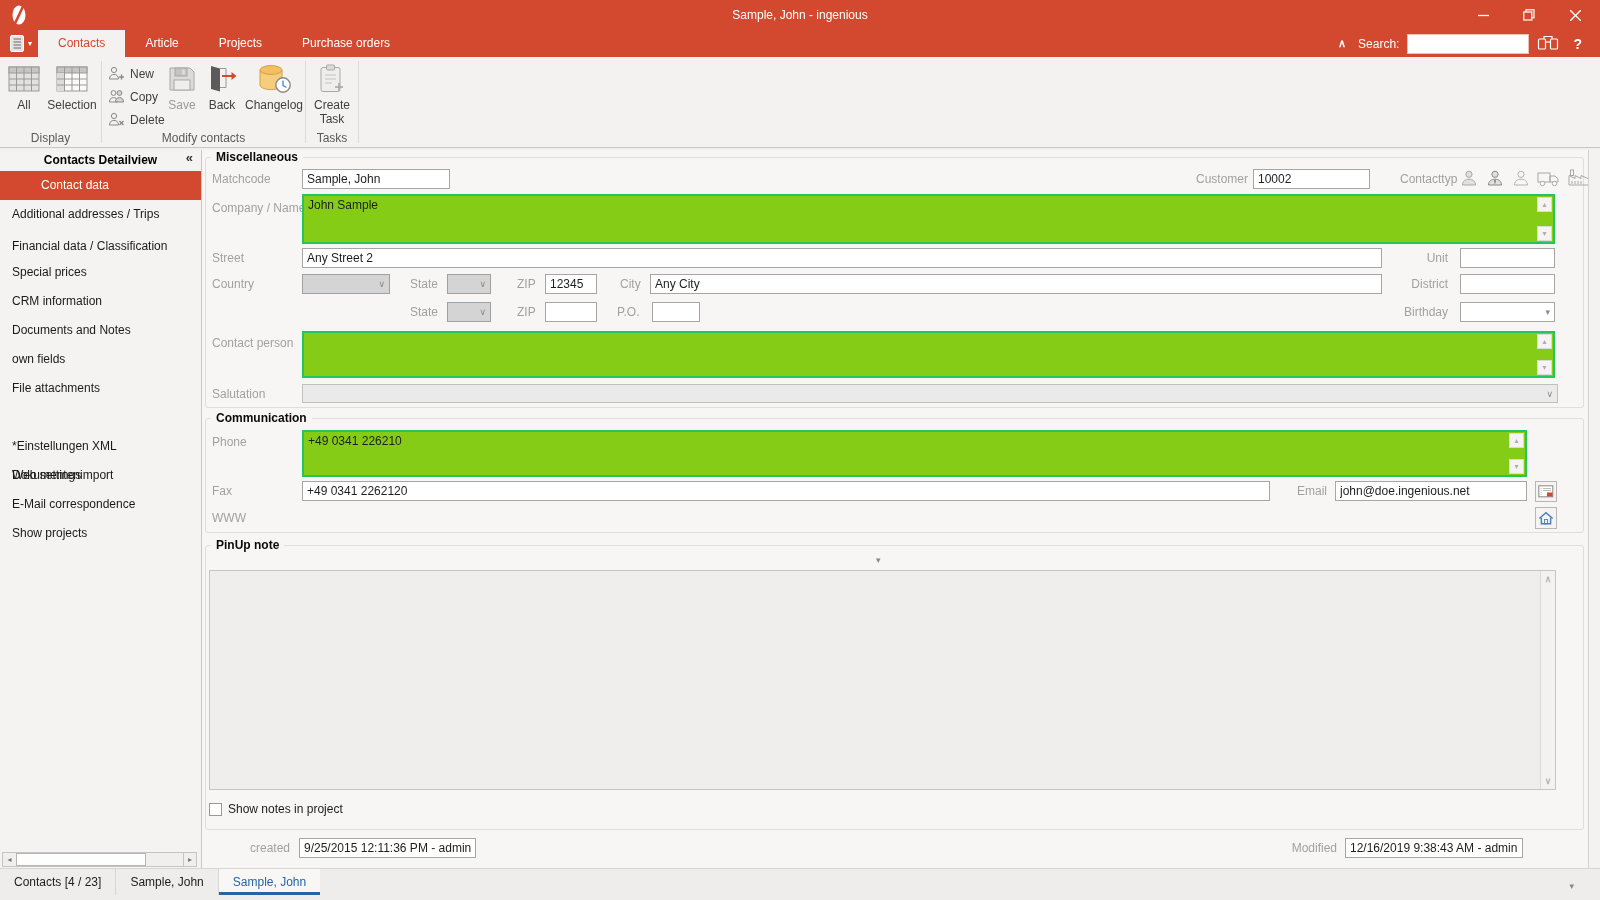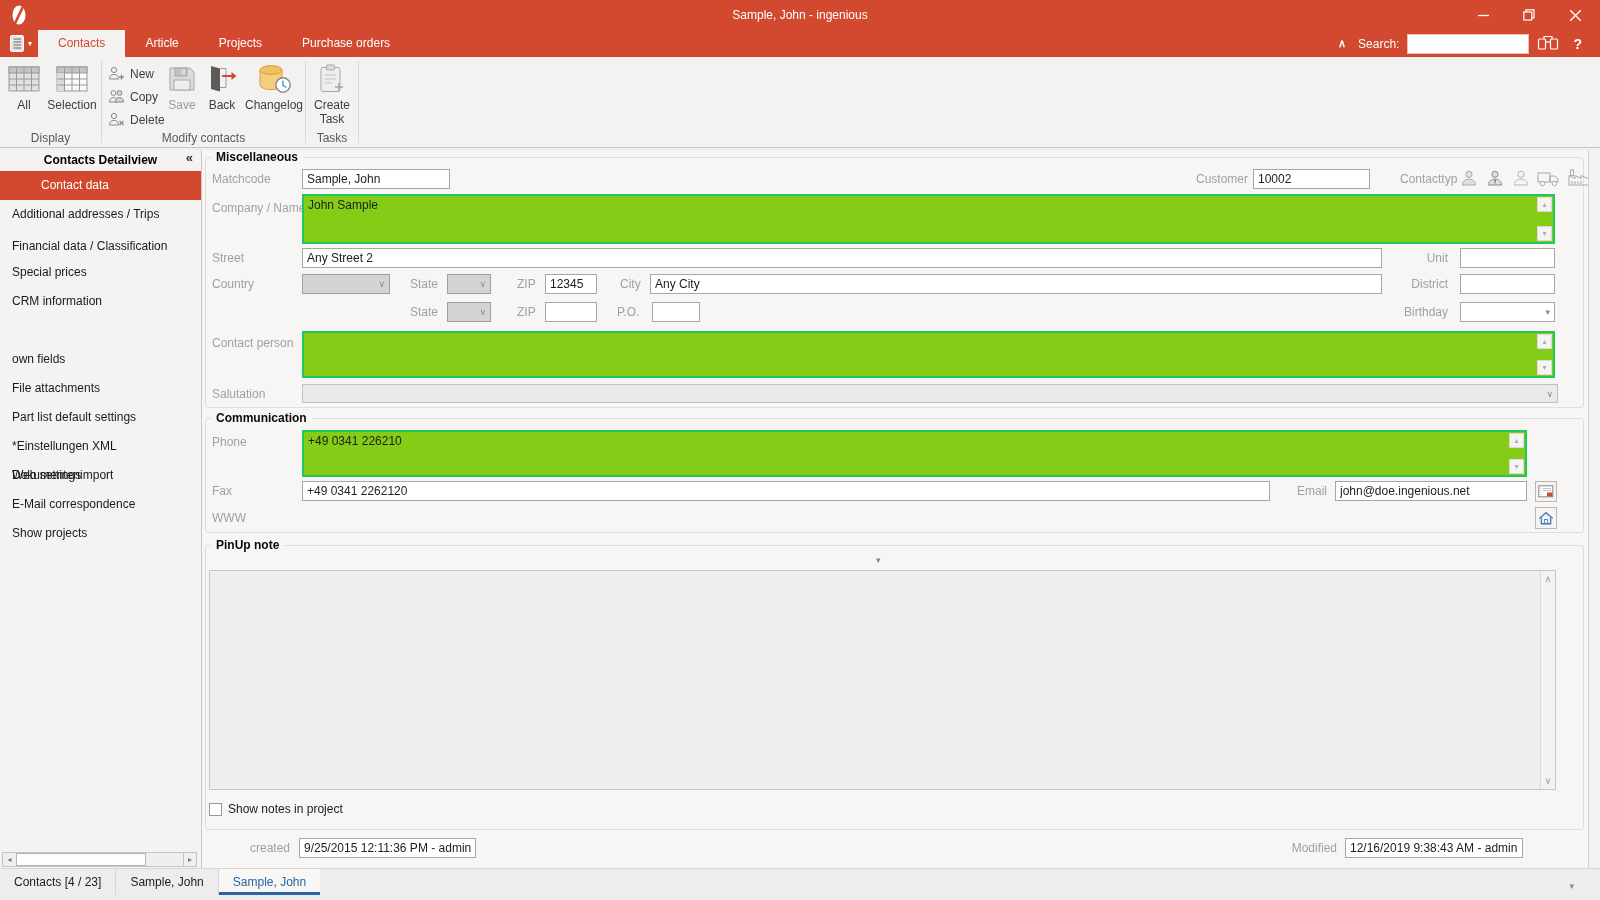--- a/index.html
+++ b/index.html
@@ -287,23 +287,23 @@
   </div>
 
   <div class="sidebar">
     <div class="sbheader">Contacts Detailview</div>
     <span class="sbcollapse">«</span>
     <div class="sbitem selected" style="top:21px;padding-left:41px;">Contact data</div>
     <div class="sbitem" style="top:50px;">Additional addresses / Trips</div>
     <div class="sbitem" style="top:65px;margin-top:17px;">Financial data / Classification</div>
     <div class="sbitem" style="top:108px;">Special prices</div>
     <div class="sbitem" style="top:137px;">CRM information</div>
+    <div class="sbitem" style="top:166px;">Documents and Notes</div>
     <div class="sbitem" style="top:195px;">own fields</div>
     <div class="sbitem" style="top:224px;">File attachments</div>
-    <div class="sbitem" style="top:253px;">Part list default settings</div>
     <div class="sbitem" style="top:282px;font-size:12px;">*Einstellungen XML Dokumentenimport</div>
     <div class="sbitem" style="top:311px;">Web settings</div>
     <div class="sbitem" style="top:340px;">E-Mail correspondence</div>
     <div class="sbitem" style="top:369px;">Show projects</div>
     <div class="hscroll">
       <span class="hsbtn" style="left:0;">◂</span>
       <span class="hsthumb"></span>
       <span class="hsbtn hsright">▸</span>
     </div>
   </div>

